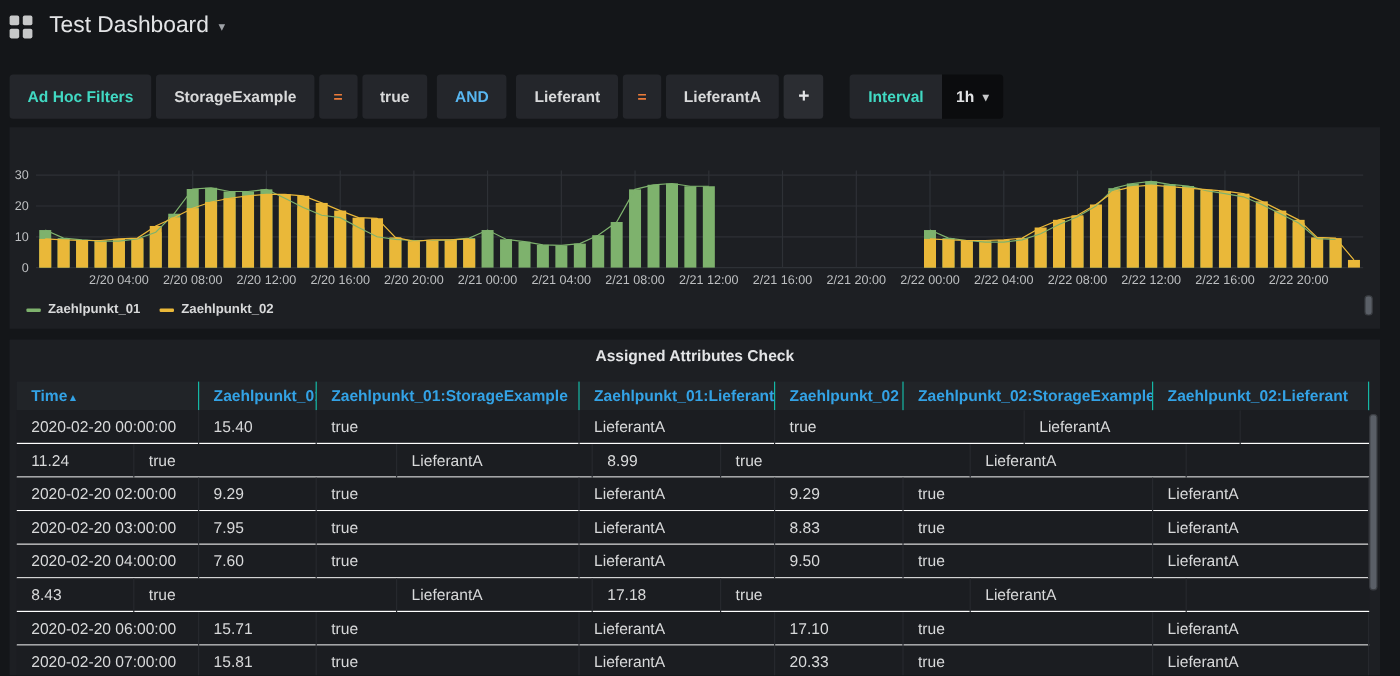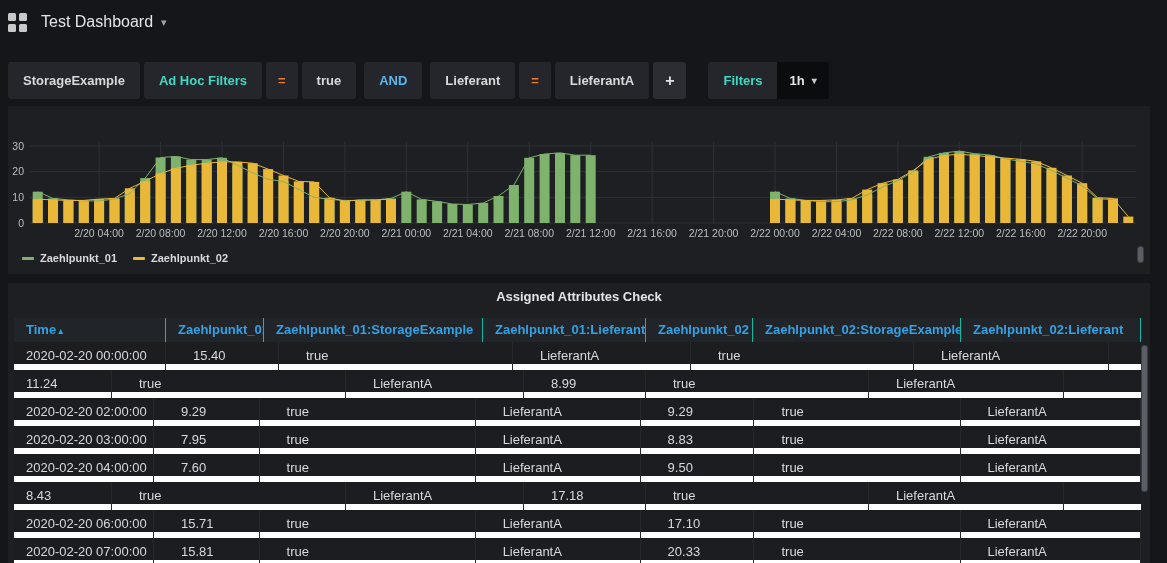--- a/index.html
+++ b/index.html
@@ -7,21 +7,21 @@
   body {
     background:#141619;
     font-family:"Liberation Sans", sans-serif;
     color:#d8d9da;
     position:relative;
   }
   
   .nav { position:absolute; top:0; left:0; width:1167px; height:44px; display:flex; align-items:center; padding-left:8px; }
   .grid-icon { width:19px; height:19px; display:grid; grid-template-columns:8px 8px; grid-template-rows:8px 8px; gap:3px; cursor:pointer; }
   .grid-icon span { background:#c7c8c9; border-radius:1.5px; }
-  .nav-title { margin-left:14px; font-size:16px; font-weight:400; color:#e3e4e6; cursor:pointer; }
+  .nav-title { margin-left:14px; font-size:19px; font-weight:400; color:#e3e4e6; cursor:pointer; }
   .nav-caret { margin-left:8px; color:#9fa2a7; font-size:11px; cursor:pointer; }
   
   .submenu { position:absolute; top:62px; left:8px; display:flex; align-items:center; }
   .pill {
     height:37px; display:flex; align-items:center; padding:0 15px;
     background:#24262b; border-radius:3px; font-size:13px; font-weight:700;
     margin-right:4px; white-space:nowrap; cursor:pointer;
   }
   .pill.label { color:var(--accent_teal); cursor:default; }
   .pill.op { color:var(--accent_orange); padding:0 12px; }
@@ -48,21 +48,21 @@
   
   #table-panel { left:8px; top:283px; width:1142px; height:280px; overflow:hidden; }
   .t-head { position:absolute; top:35px; left:6px; width:1127px; height:24px; display:flex; background:#212428; }
   .th {
     font-size:13px; font-weight:700; color:var(--header_link_blue);
     padding:4px 0 0 12px; height:24px; cursor:pointer; overflow:hidden; white-space:nowrap;
     border-right:1px solid #14b8a6;
   }
   .sort { font-size:9px; }
   .t-body { position:absolute; top:59px; left:6px; width:1127px; }
-  .tr { display:flex; height:28px; background:#1b1d21; border-bottom:6px solid #ffffff;gap:15px; }
+  .tr { display:flex; height:28px; background:#1b1d21; border-bottom:1px solid #ffffff; }
   .td {
     font-size:13px; color:#d8d9da; padding:6px 0 0 12px; height:28px;
     overflow:hidden; white-space:nowrap; border-right:1px solid #26282d;
   }
   .table-scroll-thumb { position:absolute; left:1133px; top:62px; width:7px; height:147px; background:#5a5f67; border:1px solid #3a3d42; border-radius:3px; cursor:pointer; }
 </style>
 </head>
 <body style="--accent_teal: #41d9c3; --accent_orange: #eb7b3a; --accent_blue: #58b6f0; --header_link_blue: #33a2e5; --series_green: #7eb26d; --series_yellow: #eab839;">
 
 <div class="nav">
@@ -70,31 +70,31 @@
     <span></span>
       <span></span>
       <span></span>
       <span></span>
   </div>
   <span class="nav-title">Test Dashboard</span>
   <span class="nav-caret">▾</span>
 </div>
 
 <div class="submenu">
+  <div class="pill label">Ad Hoc Filters</div>
   <div class="pill">StorageExample</div>
-  <div class="pill label">Ad Hoc Filters</div>
   <div class="pill op">=</div>
   <div class="pill">true</div>
   <div class="pill cond">AND</div>
   <div class="pill">Lieferant</div>
   <div class="pill op">=</div>
   <div class="pill">LieferantA</div>
   <div class="pill add">+</div>
   <div class="interval-group">
-    <div class="pill label">Filters</div>
+    <div class="pill label">Interval</div>
     <div class="interval-value">
       <span>1h</span>
       <span class="caret">▾</span>
     </div>
   </div>
 </div>
 
 <div class="panel" id="chart-panel">
   <svg id="chart-svg" width="1142" height="140">
       <line class="grid" x1="22" y1="93" x2="1128" y2="93"></line>

